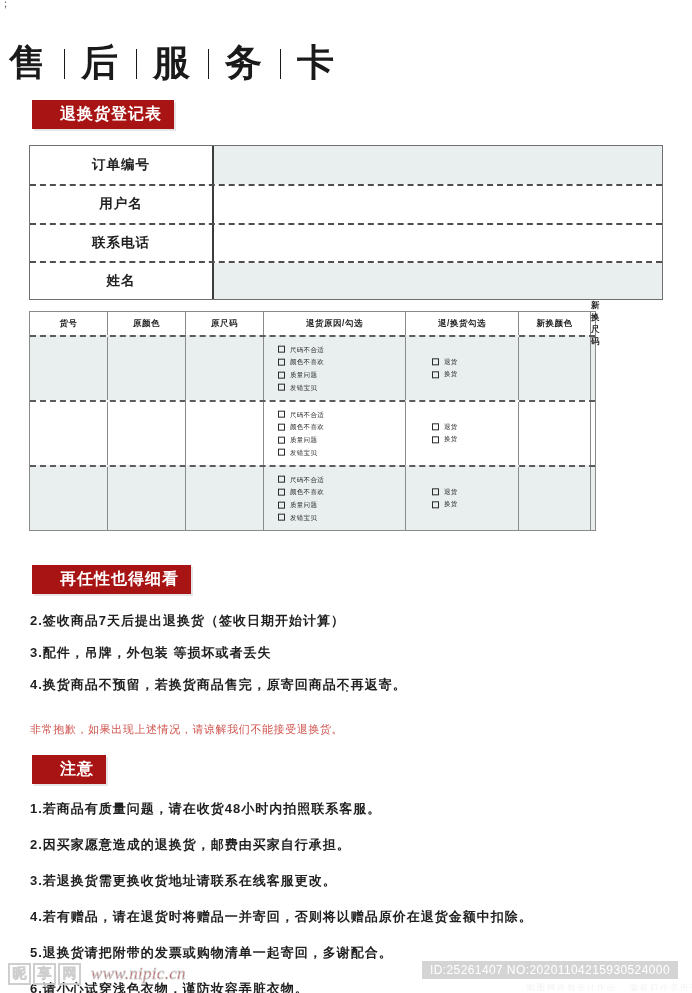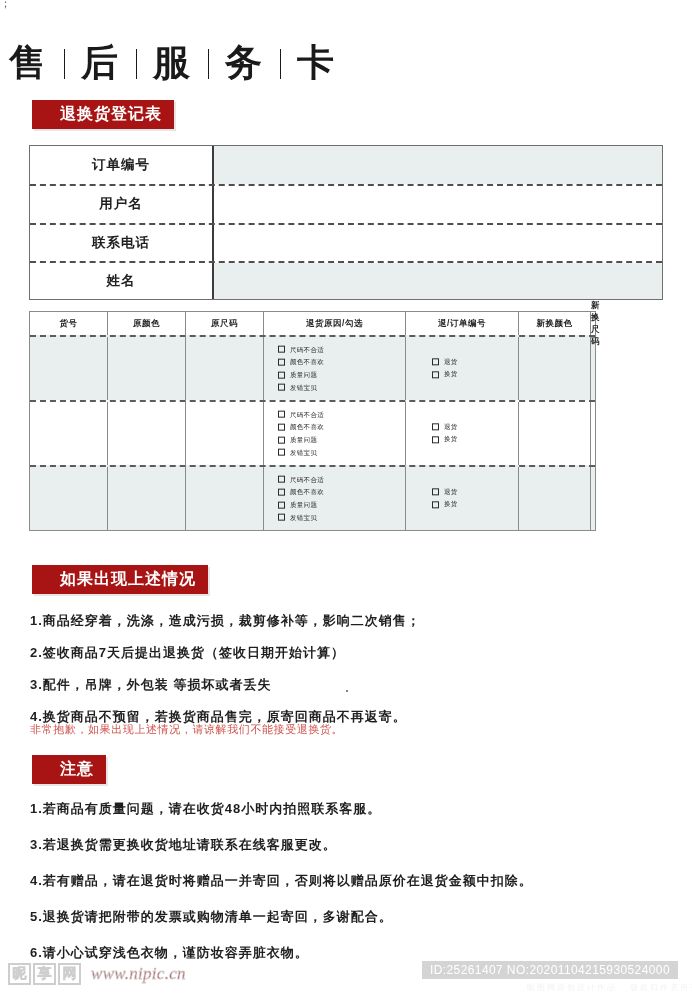--- a/index.html
+++ b/index.html
@@ -301,21 +301,21 @@
         <div class="info-value"></div>
       </div>
     </div>
 
   <div id="goods-table">
       <div class="g-row header">
         <div class="g-cell c1">货号</div>
         <div class="g-cell c2">原颜色</div>
         <div class="g-cell c3">原尺码</div>
         <div class="g-cell c4">退货原因/勾选</div>
-        <div class="g-cell c5">退/订单编号</div>
+        <div class="g-cell c5">退/换货勾选</div>
         <div class="g-cell c6">新换颜色</div>
         <div class="g-cell c7">新换尺码</div>
       </div>
       <div class="g-row body shaded">
         <div class="g-cell c1"></div>
         <div class="g-cell c2"></div>
         <div class="g-cell c3"></div>
         <div class="g-cell c4">
           <div class="opts">
             <div class="opt">
@@ -425,38 +425,38 @@
               <span>换货</span>
             </div>
           </div>
         </div>
         <div class="g-cell c6"></div>
         <div class="g-cell c7"></div>
       </div>
     </div>
 
 
-  <div class="banner" id="banner-rules">如果出现上述情况</div>
+  <div class="banner" id="banner-rules">再任性也得细看</div>
 
   <div class="list" id="rules-list">
-      <div class="list-item">1.商品经穿着，洗涤，造成污损，裁剪修补等，影响二次销售；</div>
       <div class="list-item">2.签收商品7天后提出退换货（签收日期开始计算）</div>
       <div class="list-item">3.配件，吊牌，外包装 等损坏或者丢失</div>
       <div class="list-item">4.换货商品不预留，若换货商品售完，原寄回商品不再返寄。</div>
     </div>
 
   <div id="speck-semicolon" class="speck-text">；</div>
   <div class="speck" id="speck-dot"></div>
 
   <div id="rules-apology">非常抱歉，如果出现上述情况，请谅解我们不能接受退换货。</div>
 
   <div class="banner" id="banner-notice">注意</div>
 
   <div class="list" id="notice-list">
       <div class="list-item">1.若商品有质量问题，请在收货48小时内拍照联系客服。</div>
+      <div class="list-item">2.因买家愿意造成的退换货，邮费由买家自行承担。</div>
       <div class="list-item">3.若退换货需更换收货地址请联系在线客服更改。</div>
       <div class="list-item">4.若有赠品，请在退货时将赠品一并寄回，否则将以赠品原价在退货金额中扣除。</div>
       <div class="list-item">5.退换货请把附带的发票或购物清单一起寄回，多谢配合。</div>
       <div class="list-item">6.请小心试穿浅色衣物，谨防妆容弄脏衣物。</div>
     </div>
 
   <div id="footer-ghost">昵图网原创设计作品 · 版权归作者所有</div>
 
   <div id="watermark">
     <div class="wm-blocks" id="wm-blocks">

